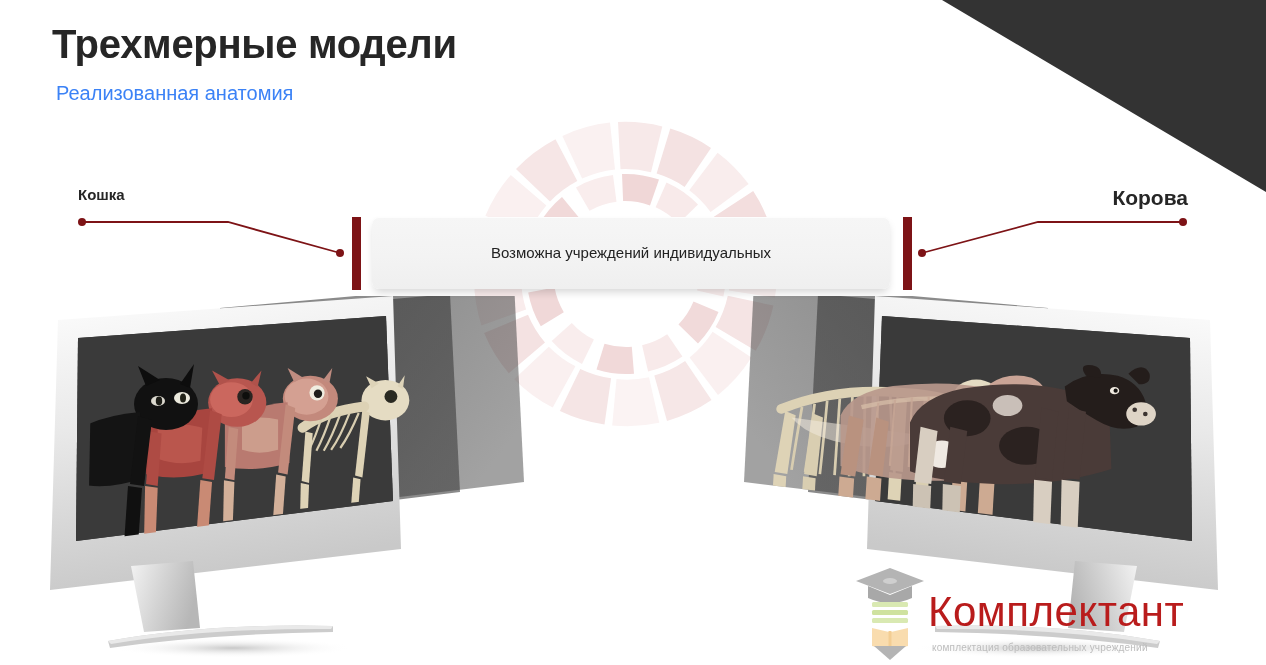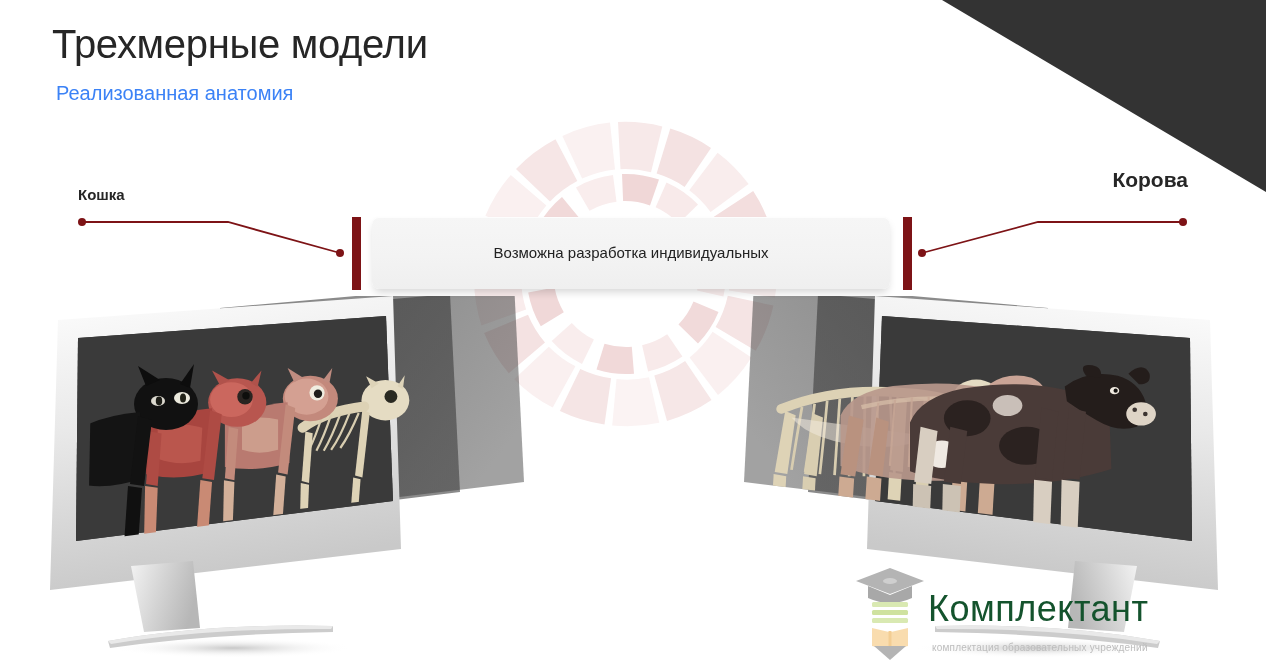--- a/index.html
+++ b/index.html
@@ -33,21 +33,21 @@
     width:386px;height:192px;
     z-index:2;
     pointer-events:none;
   }
 
   
   .title{
     position:absolute;
     left:52px;top:22px;
     font-size:40px;
-    font-weight:normal;
+    font-weight:bold;
     color:#262626;
     letter-spacing:-0.3px;
     z-index:6;
     white-space:nowrap;
   }
   .subtitle{
     position:absolute;
     left:56px;top:82px;
     font-size:20px;
     font-weight:normal;
@@ -59,21 +59,21 @@
   
   .label-cat{
     position:absolute;
     left:78px;top:186px;
     font-size:15px;font-weight:bold;
     color:#262626;
     z-index:6;white-space:nowrap;
   }
   .label-cow{
     position:absolute;
-    right:78px;top:168px;
+    right:78px;top:186px;
     font-size:21px;font-weight:bold;
     color:#262626;
     z-index:6;white-space:nowrap;
   }
 
   
   .connectors{
     position:absolute;
     left:0;top:0;width:1266px;height:665px;
     z-index:5;pointer-events:none;
@@ -122,22 +122,22 @@
     z-index:7;
     pointer-events:none;
   }
   .logo-mark{
     position:absolute;left:0px;top:4px;
     width:76px;height:96px;
   }
   .logo-word{
     position:absolute;
     left:76px;top:28px;
-    font-size:36px;
-    color:#14532d;
+    font-size:42px;
+    color:#b91c1c;
     letter-spacing:0.5px;
     white-space:nowrap;
     font-weight:normal;
   }
   .logo-tag{
     position:absolute;
     left:80px;top:82px;
     font-size:10px;
     color:#bdbdbd;
     white-space:nowrap;
@@ -485,21 +485,21 @@
       <circle cx="1183" cy="222" r="4" fill="#7d1316"></circle>
       <circle cx="922" cy="253" r="4" fill="#7d1316"></circle>
     </g>
   </svg>
 
   <div class="bar bar-left"></div>
   <div class="bar bar-right"></div>
 
   <div class="note-box">
     <div class="note-text">
-      <span>Возможна разработка индивидуальных</span><br>
+      <span>Возможна учреждений индивидуальных</span><br>
     </div>
   </div>
 
   <div class="title">Трехмерные модели</div>
   <div class="subtitle">Реализованная анатомия</div>
 
   <div class="label-cat">Кошка</div>
   <div class="label-cow">Корова</div>
 
   <div class="logo-wm">

